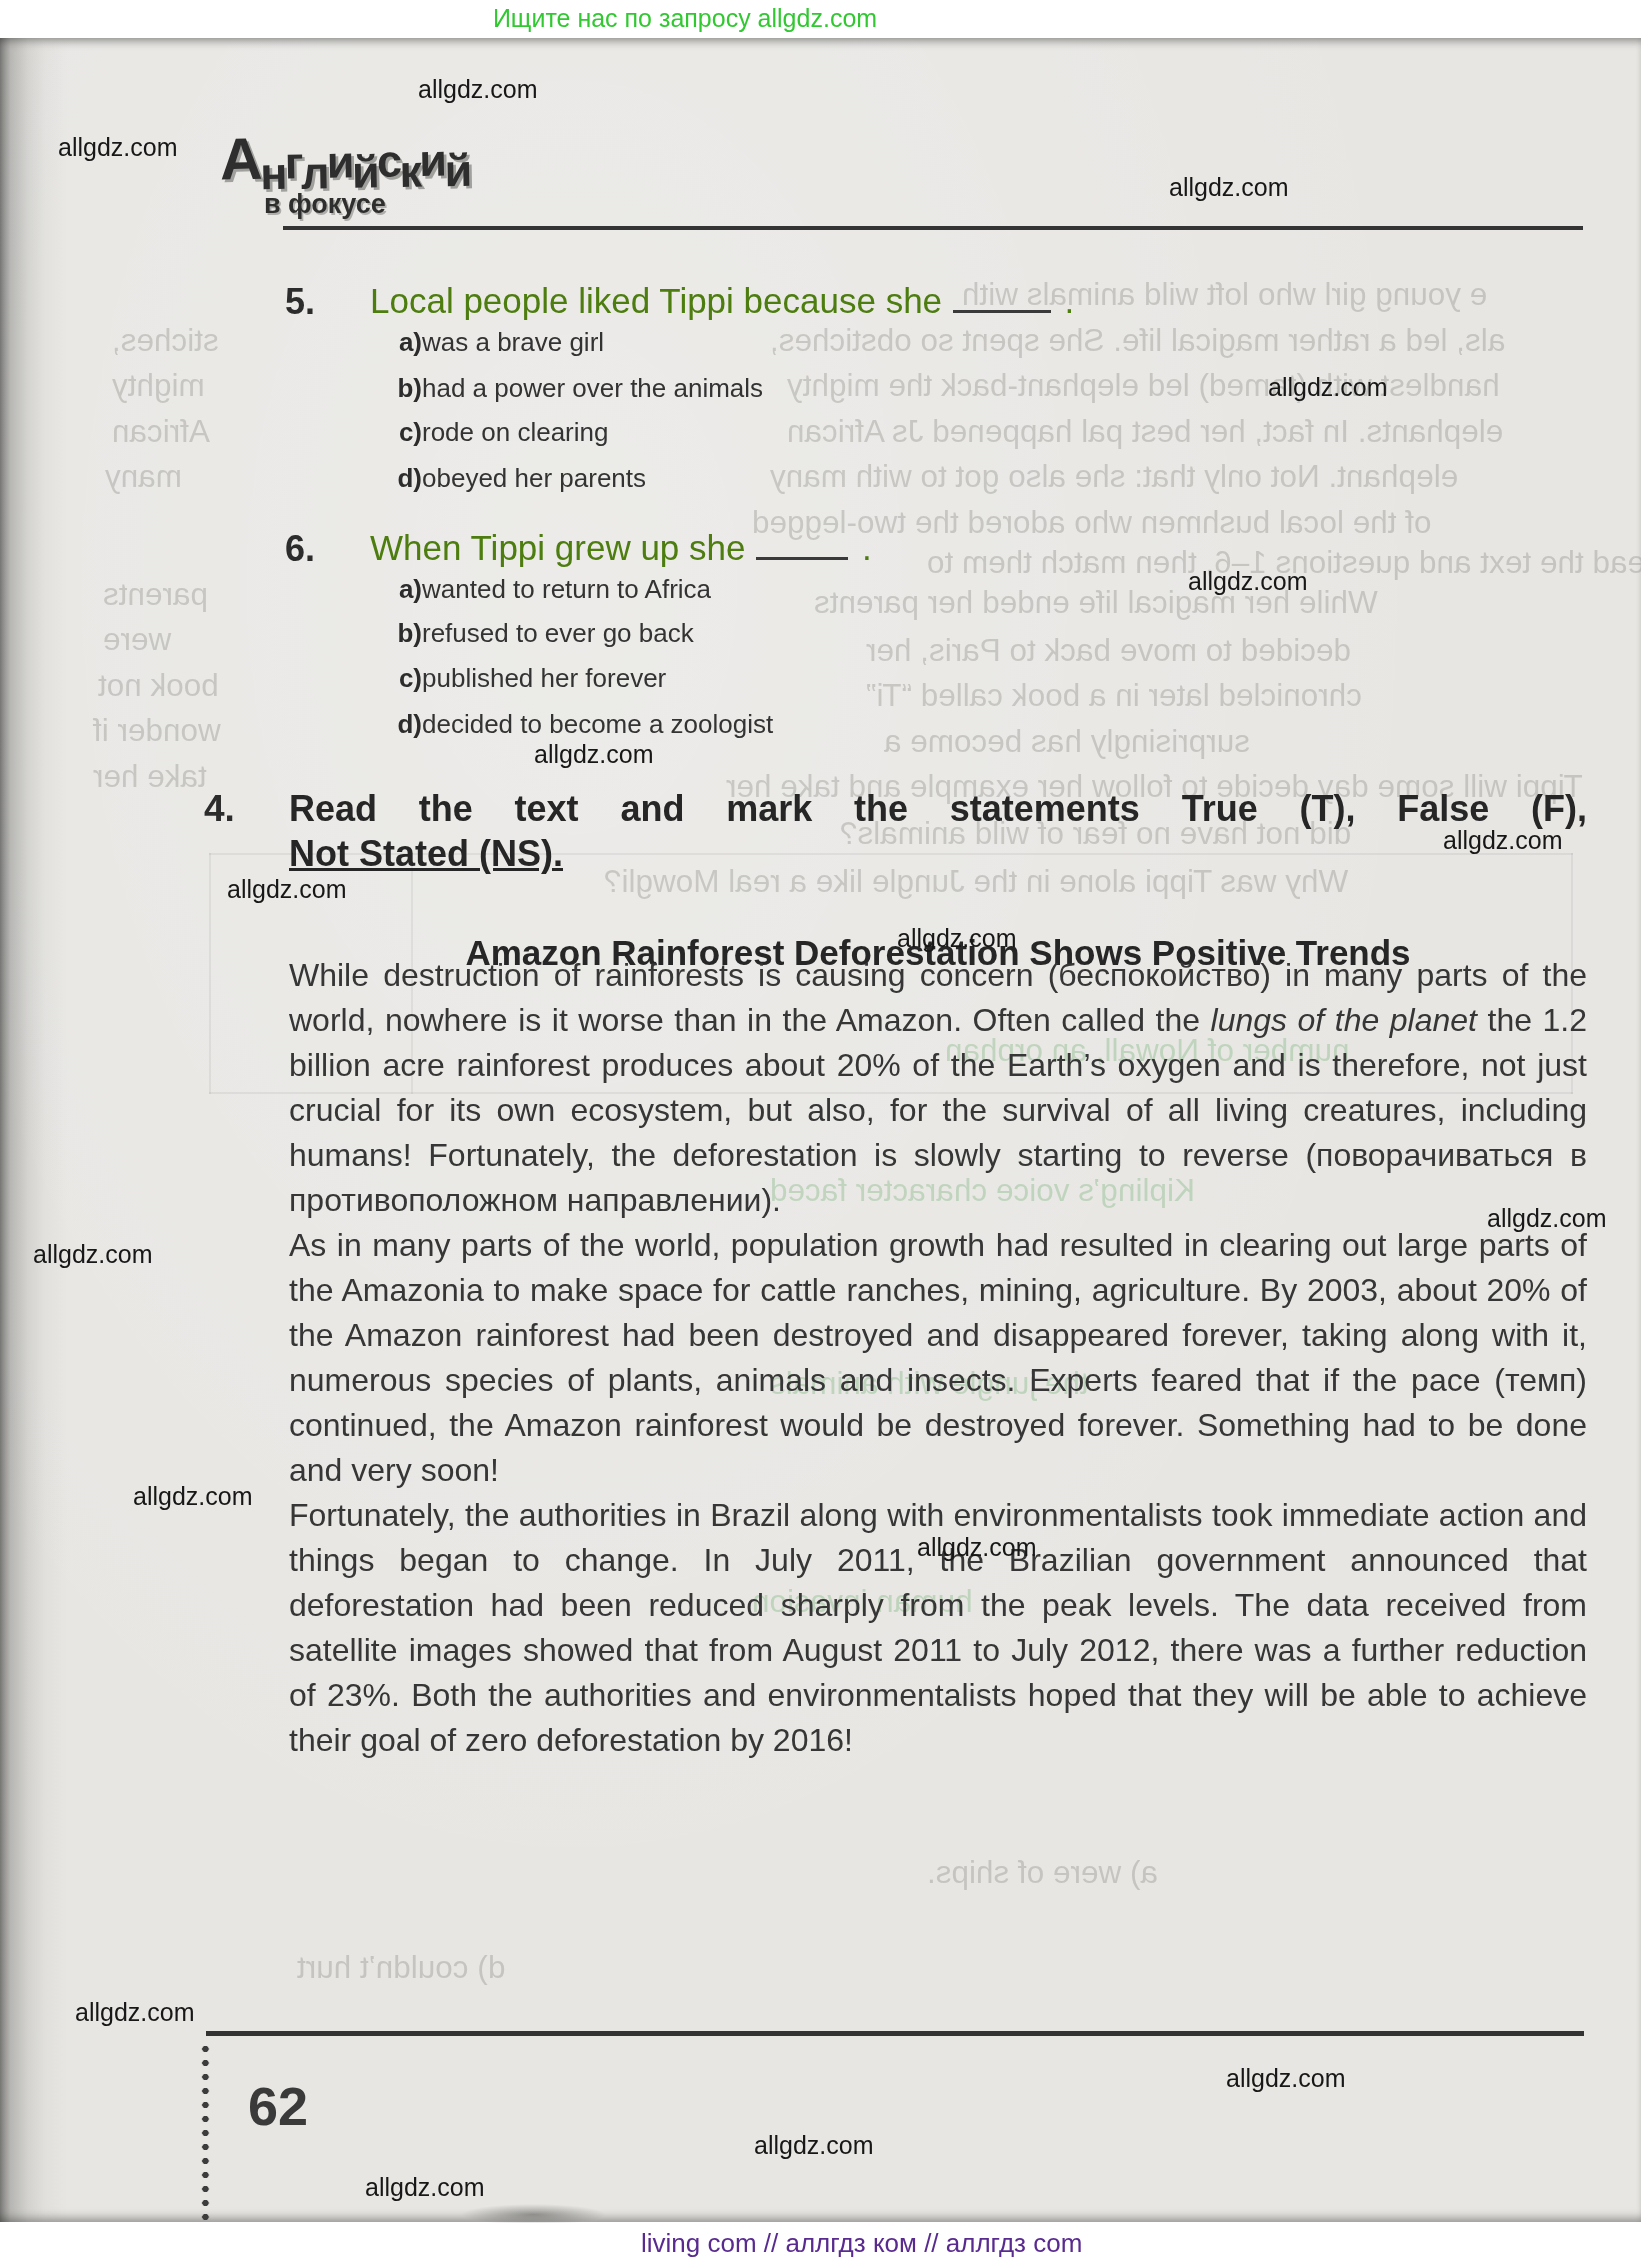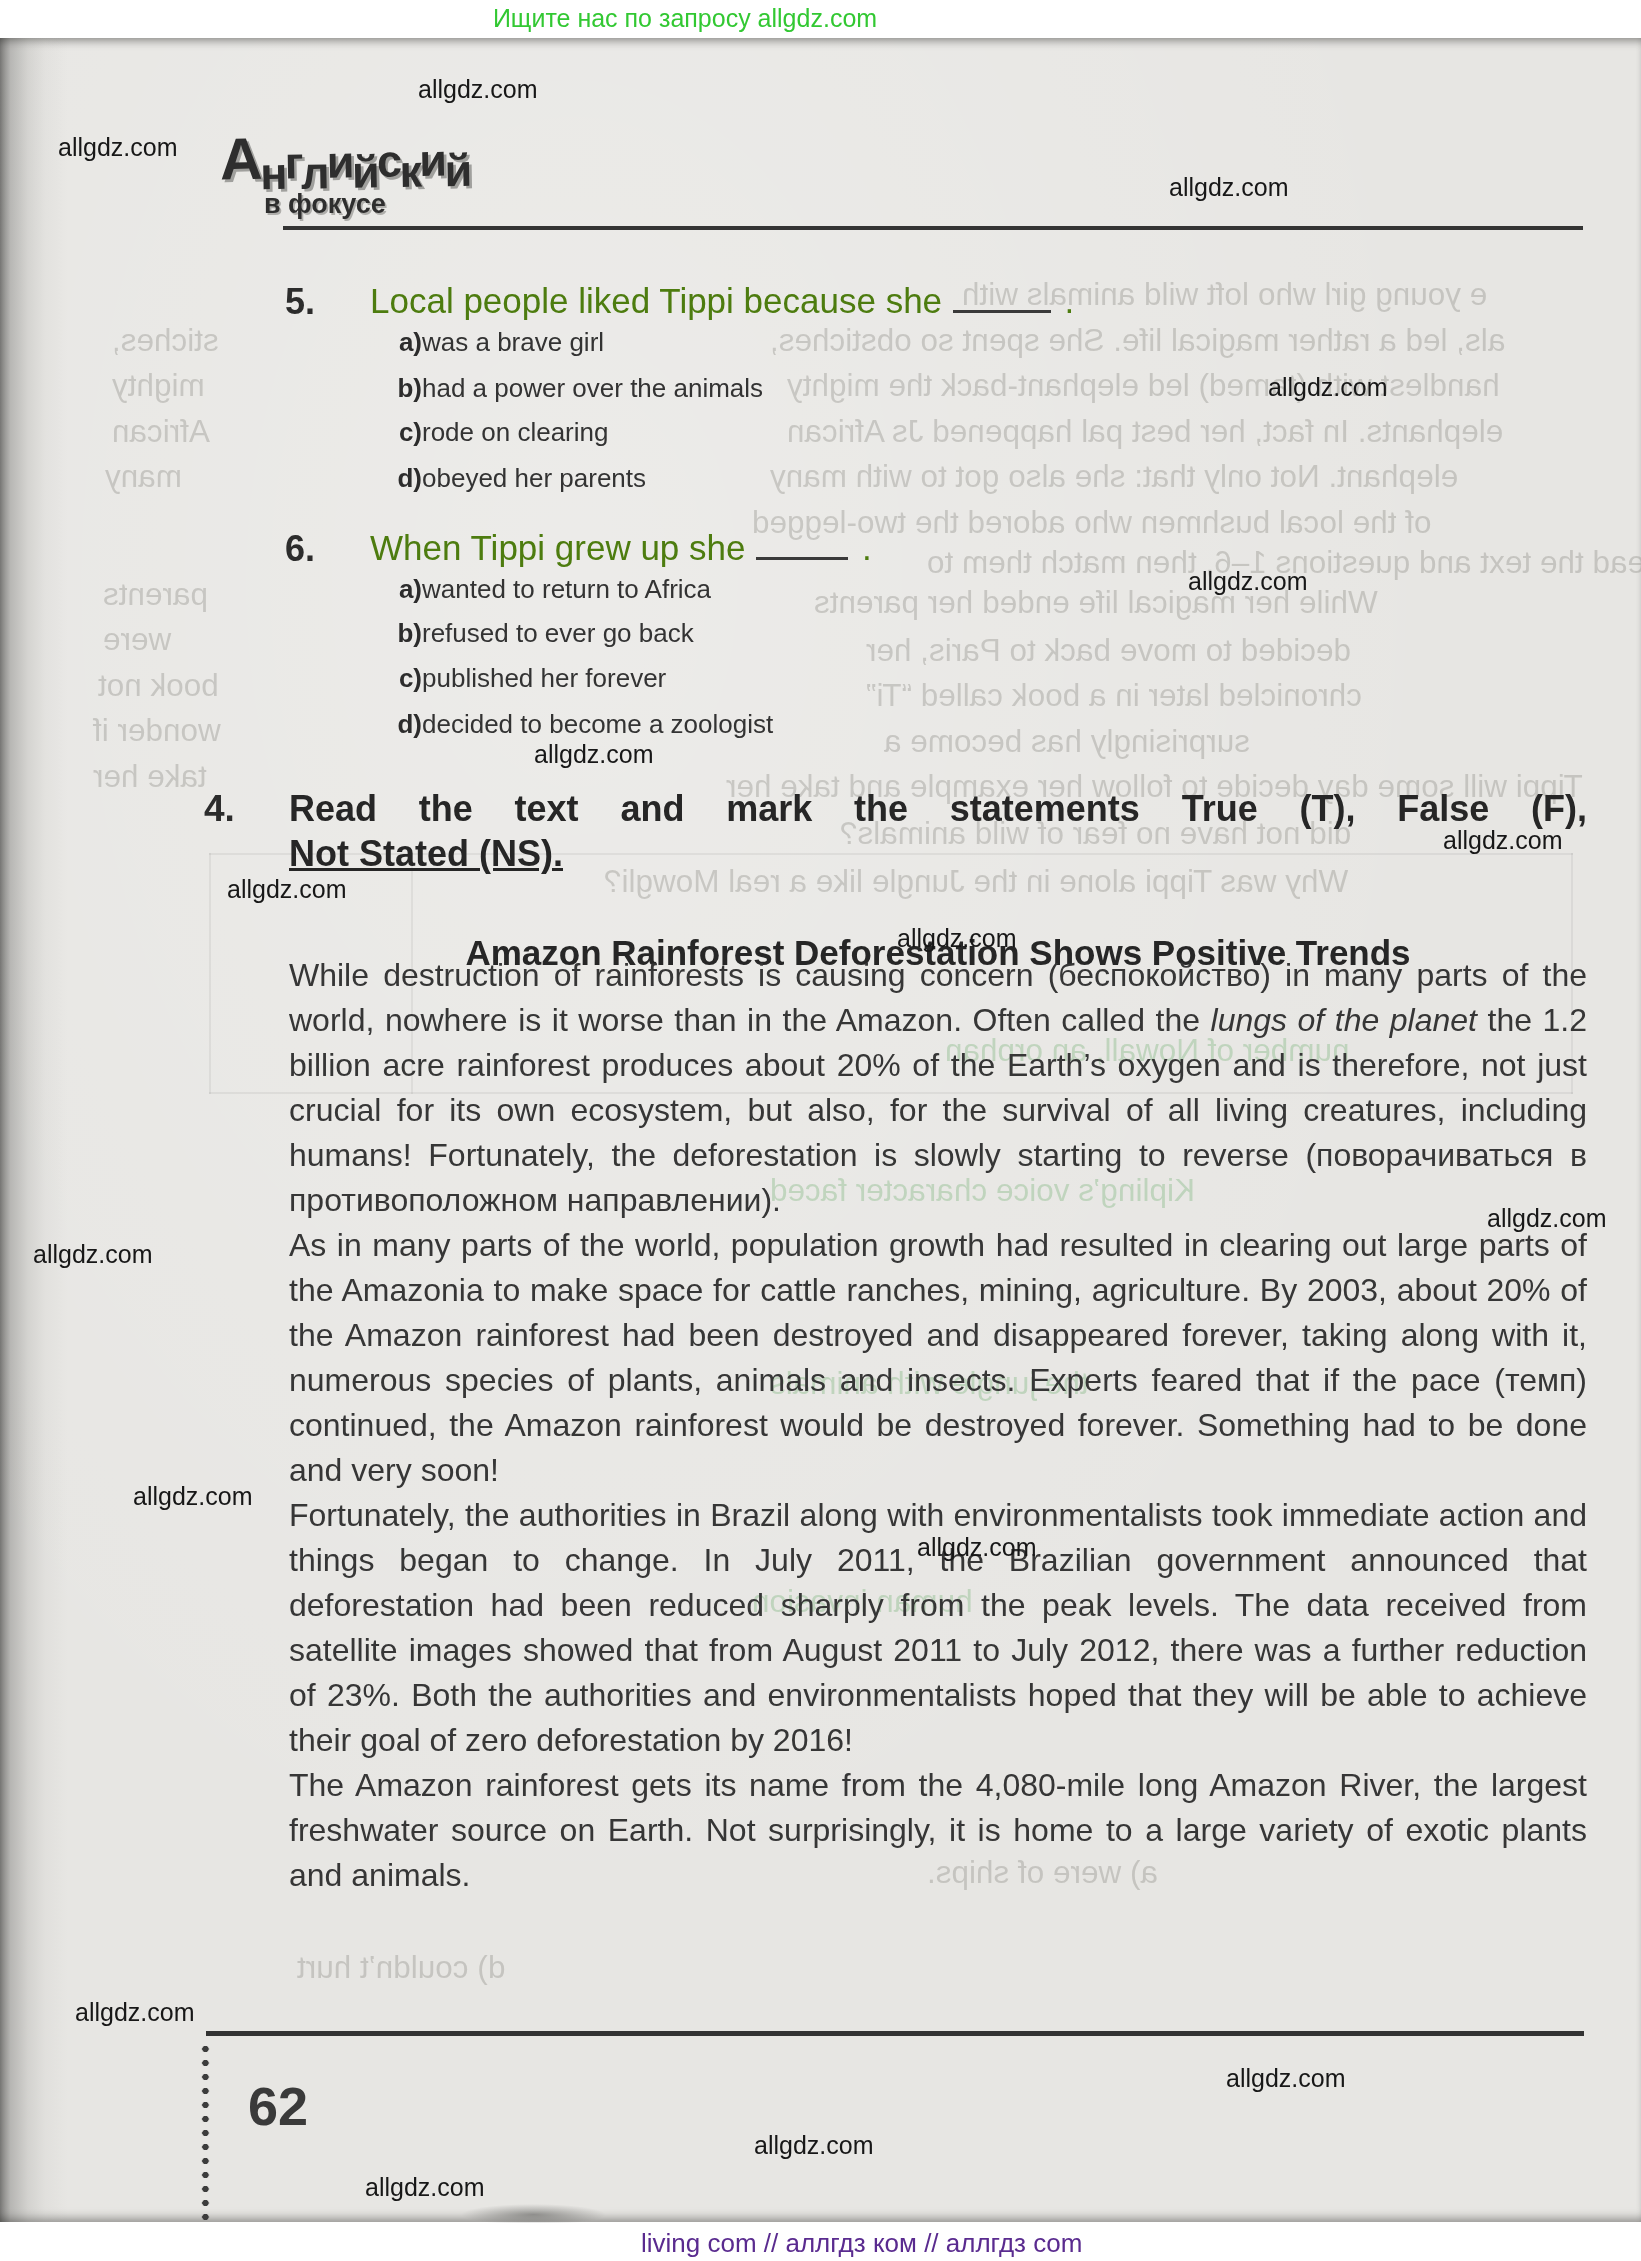--- a/index.html
+++ b/index.html
@@ -151,21 +151,20 @@
   <span class="q-num" style="left:204px; top:788px; font-size:37px;">4.</span>
   <div id="h4l1" class="h4line" style="top:788px;">Read the text and mark the statements True (T), False (F),</div>
   <div class="h4line" style="top:833px;text-decoration:underline;">Not Stated (NS).</div>
 </div>
 
 <div id="reading-title">Amazon Rainforest Deforestation Shows Positive Trends</div>
 <div id="bodytext">
   <p><span>While destruction of rainforests is causing concern (беспокойство) in many parts of the world, nowhere is it worse than in the Amazon. Often called the </span><span class="it">lungs of the planet</span><span> the 1.2 billion acre rainforest produces about 20% of the Earth’s oxygen and is therefore, not just crucial for its own ecosystem, but also, for the survival of all living creatures, including humans! Fortunately, the deforestation is slowly starting to reverse (поворачиваться в противоположном направлении).</span></p>
   <p>As in many parts of the world, population growth had resulted in clearing out large parts of the Amazonia to make space for cattle ranches, mining, agriculture. By 2003, about 20% of the Amazon rainforest had been destroyed and disappeared forever, taking along with it, numerous species of plants, animals and insects. Experts feared that if the pace (темп) continued, the Amazon rainforest would be destroyed forever. Something had to be done and very soon!</p>
   <p>Fortunately, the authorities in Brazil along with environmentalists took immediate action and things began to change. In July 2011, the Brazilian government announced that deforestation had been reduced sharply from the peak levels. The data received from satellite images showed that from August 2011 to July 2012, there was a further reduction of 23%. Both the authorities and environmentalists hoped that they will be able to achieve their goal of zero deforestation by 2016!</p>
-  <p>The Amazon rainforest gets its name from the 4,080-mile long Amazon River, the largest freshwater source on Earth. Not surprisingly, it is home to a large variety of exotic plants and animals.</p>
 </div>
 
 <div id="footer-rule" class="abs"></div>
 <div id="dots" class="abs"></div>
 <div id="pagenum" class="abs">62</div>
 <div id="curl" class="abs"></div>
 
 <div id="wm-layer">
     <span class="wm" style="left: 418px; top: 75px;">allgdz.com</span>
     <span class="wm" style="left: 58px; top: 133px;">allgdz.com</span>

